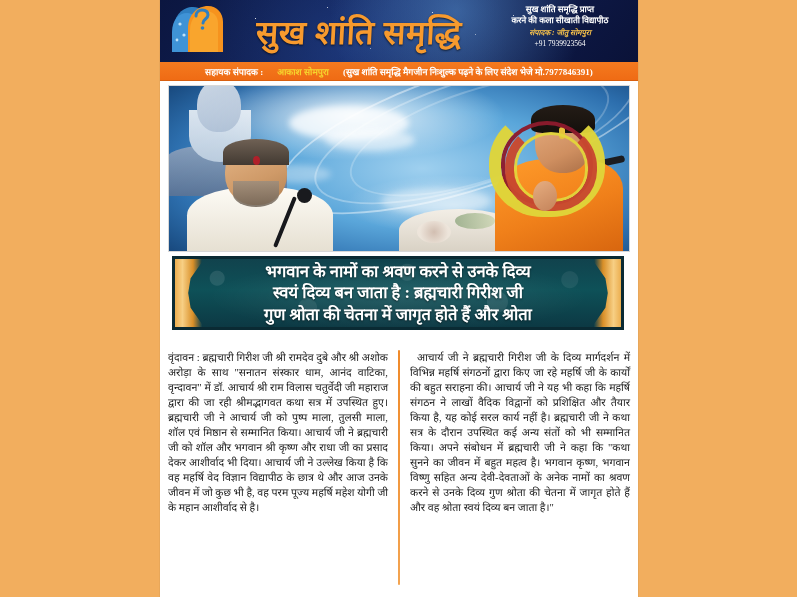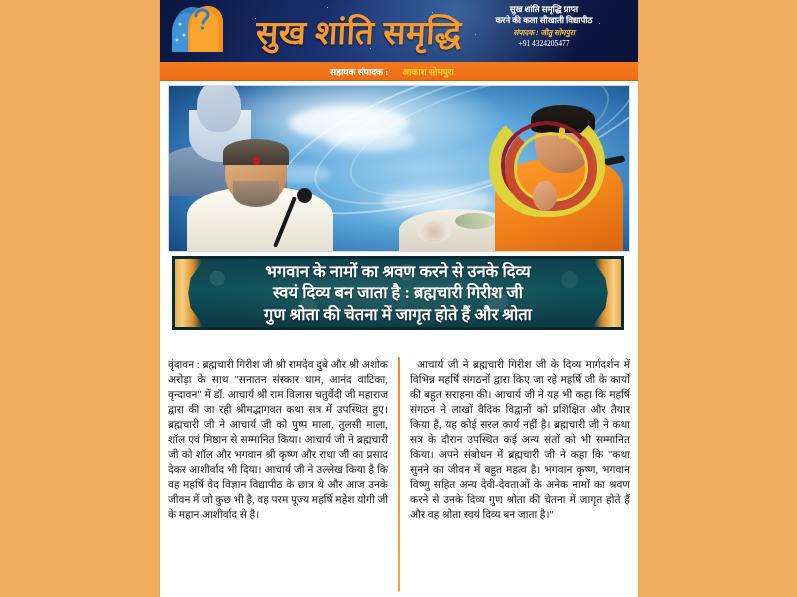--- a/index.html
+++ b/index.html
@@ -46,21 +46,21 @@
     color:#f79a2e;
     font-family:"Liberation Serif", serif;
     font-weight:bold;
     font-size:33px;
     letter-spacing:.5px;
     text-shadow:0 1px 2px rgba(0,0,0,.65);
     white-space:nowrap;
     transform:skewX(-3deg);
   }
   .brand-right{
-    position:absolute;right:20px;top:4px;width:148px;
+    position:absolute;right:4px;top:4px;width:148px;
     text-align:center;color:#ffffff;line-height:1.25;
     font-family:"Liberation Serif", serif;
   }
   .brand-right .tag{font-size:8.5px;font-weight:bold;display:block;}
   .brand-right .editor{font-size:7.5px;color:#f6c14b;margin-top:3px;display:block;font-weight:bold;font-style:italic;}
   .brand-right .phone{font-size:7.5px;color:#ffffff;margin-top:1px;display:block;}
 
   .strip{
     height:18px;width:100%;
     background:linear-gradient(180deg,#f47a1f 0%,#ef6b14 100%);
@@ -168,21 +168,21 @@
   .headline{
     position:absolute;left:34px;right:34px;top:4px;bottom:4px;
     display:flex;flex-direction:column;align-items:center;justify-content:center;
     color:#ffffff;font-family:"Liberation Serif", serif;font-weight:bold;
     font-size:16.5px;line-height:1.28;text-align:right;
     text-shadow:0 1px 2px rgba(0,0,0,.55);
   }
 
   
   .article{
-    position:relative;margin:23px 8px 0 8px;height:235px;
+    position:relative;margin:16px 8px 0 8px;height:235px;
     display:flex;gap:10px;justify-content:center;
   }
   .col{flex:1;position:relative;}
   .col p{
     margin:0;
     font-family:"Liberation Serif", serif;
     font-size:10.6px;line-height:1.42;color:#1b1b1b;
     text-align:justify;text-justify:inter-word;
   }
   .col.right p{text-indent:7px;}
@@ -209,27 +209,28 @@
         <circle cx="11" cy="38" r="1.4" fill="#bfe1f7"></circle>
       </svg>
     </div>
 
     <div class="brand-title">सुख शांति समृद्धि</div>
 
     <div class="brand-right">
       <span class="tag">सुख शांति समृद्धि प्राप्त</span>
       <span class="tag">करने की कला सीखाती विद्यापीठ</span>
       <span class="editor">संपादक : जीतु  सोमपुरा</span>
-      <span class="phone">+91 4324205477</span>
+      <span class="phone">+91 7939923564</span>
     </div>
   </div>
 
   <div class="strip">
     <span class="ed-label">सहायक संपादक :</span>
     <span class="ed-name">आकाश सोमपुरा</span>
+    <span class="note">(सुख शांति समृद्धि मैगजीन निःशुल्क पढ़ने के लिए संदेश भेजे मो.7977846391)</span>
   </div>
 
   <div class="photo-wrap">
     <div class="photo"></div>
     <div class="swirl"></div>
     <div class="swirl b"></div>
     <div class="swirl c"></div>
     <div class="cloud c1"></div>
     <div class="cloud c2"></div>
     <div class="cloud c3"></div>

